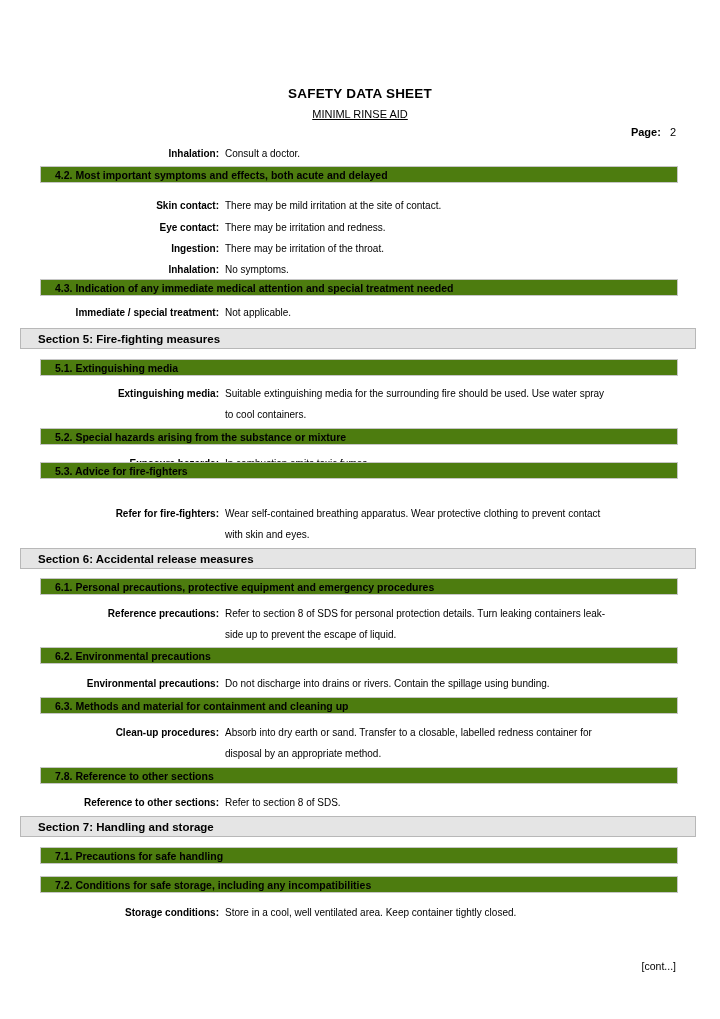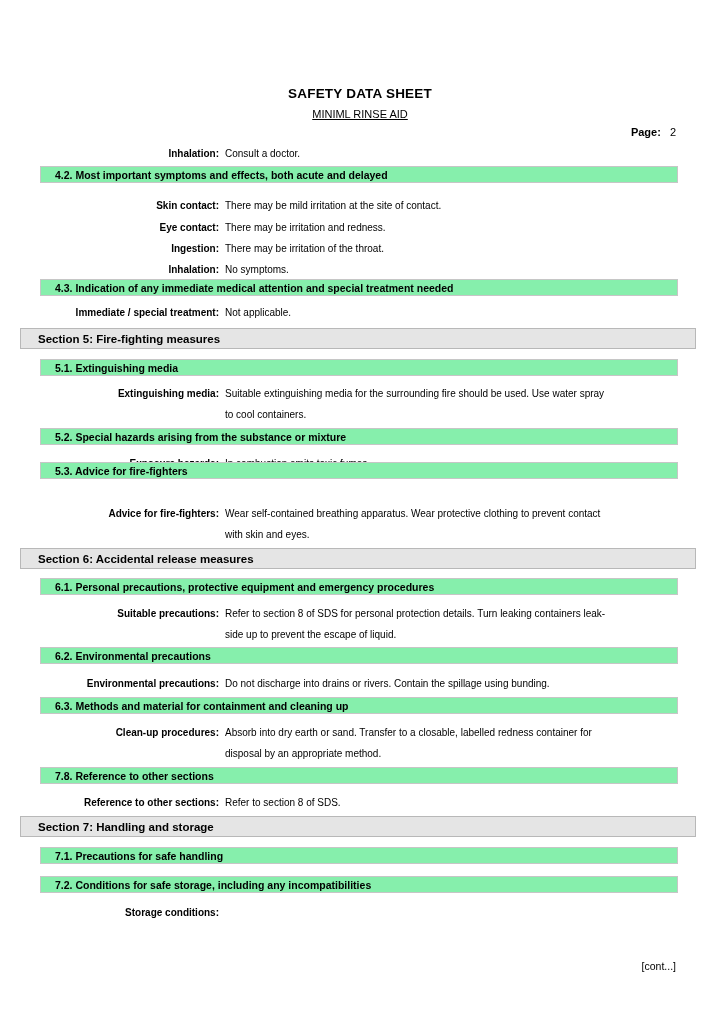--- a/index.html
+++ b/index.html
@@ -75,21 +75,21 @@
     font-size: 11.5px;
     line-height: 14px;
     padding: 3px 0 3px 17px;
     box-sizing: border-box;
     height: 21px;
   }
   .subbar {
     position: absolute;
     left: 40px;
     right: 42px;
-    background: #86efac;
+    background: #4d7c0f;
     border: 1px solid #c6c6c6;
     font-weight: bold;
     font-size: 10.5px;
     line-height: 12px;
     padding: 2px 0 2px 14px;
     box-sizing: border-box;
     height: 17px;
   }
   .cont-marker {
     position: absolute;
@@ -173,33 +173,33 @@
   <div class="field" style="top:453px">
     <div class="flabel">Exposure hazards:</div>
     <div class="fvalue">
       <div class="vline">In combustion emits toxic fumes.</div>
     </div>
   </div>
 
   <div class="subbar" style="top:462px">5.3. Advice for fire-fighters</div>
 
   <div class="field" style="top:503px">
-    <div class="flabel">Advice for fire-fighters:</div>
+    <div class="flabel">Refer for fire-fighters:</div>
     <div class="fvalue">
       <div class="vline">Wear self-contained breathing apparatus. Wear protective clothing to prevent contact</div>
       <div class="vline">with skin and eyes.</div>
     </div>
   </div>
 
   <div class="secbar" style="top:548px">Section 6: Accidental release measures</div>
 
   <div class="subbar" style="top:578px">6.1. Personal precautions, protective equipment and emergency procedures</div>
 
   <div class="field" style="top:603px">
-    <div class="flabel">Suitable precautions:</div>
+    <div class="flabel">Reference precautions:</div>
     <div class="fvalue">
       <div class="vline">Refer to section 8 of SDS for personal protection details. Turn leaking containers leak-</div>
       <div class="vline">side up to prevent the escape of liquid.</div>
     </div>
   </div>
 
   <div class="subbar" style="top:647px">6.2. Environmental precautions</div>
 
   <div class="field" style="top:673px">
     <div class="flabel">Environmental precautions:</div>
@@ -228,17 +228,20 @@
   </div>
 
   <div class="secbar" style="top:816px">Section 7: Handling and storage</div>
 
   <div class="subbar" style="top:847px">7.1. Precautions for safe handling</div>
 
   <div class="subbar" style="top:876px">7.2. Conditions for safe storage, including any incompatibilities</div>
 
   <div class="field" style="top:902px">
     <div class="flabel">Storage conditions:</div>
+    <div class="fvalue">
+      <div class="vline">Store in a cool, well ventilated area. Keep container tightly closed.</div>
+    </div>
   </div>
 
   <div class="cont-marker">[cont...]</div>
 
 </div>
 
 </body></html>

